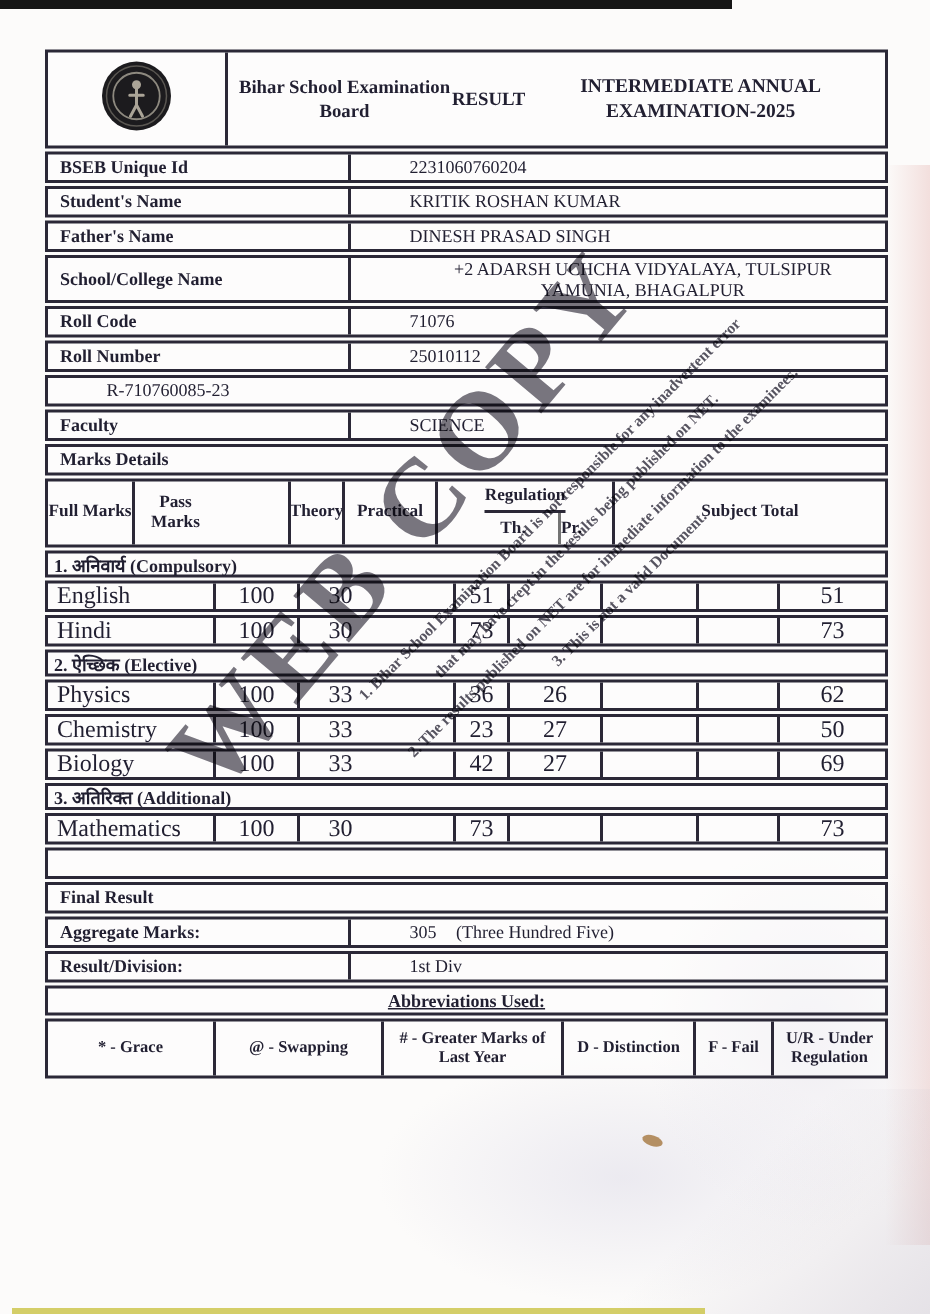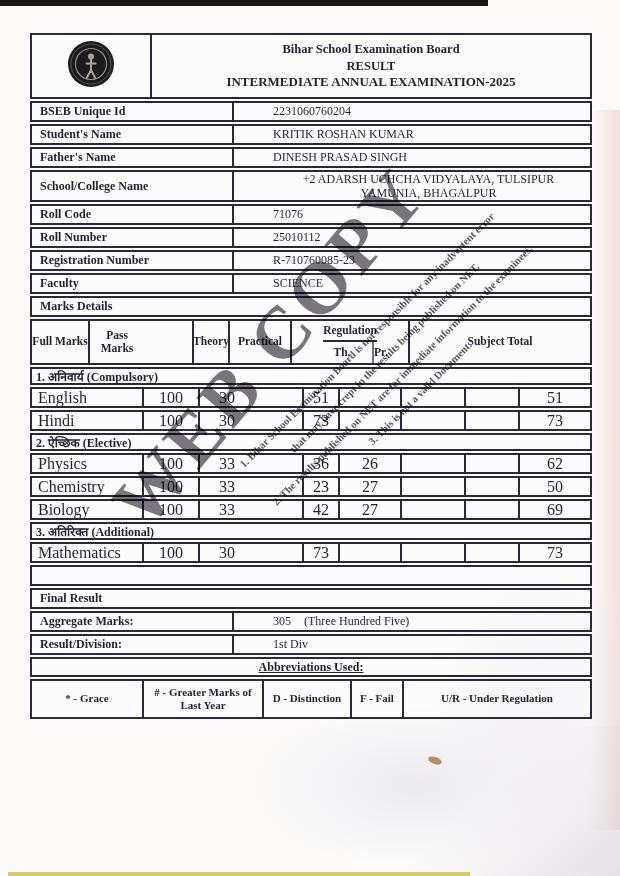--- a/index.html
+++ b/index.html
@@ -27,21 +27,21 @@
 
   
   .sheet { position:absolute; left:30px; top:33px; width:562px; z-index:3; }
   .row { display:flex; border:2px solid #2b2837; margin-bottom:2px; background:rgba(255,255,255,.35); }
   .cell { border-left:2px solid #2b2837; padding:1px 6px; overflow:hidden; }
   .cell:first-child { border-left:none; }
 
   
   .hdr { height:66px; align-items:stretch; }
   .logo-cell { width:118px; display:flex; align-items:center; justify-content:center; }
-  .title-cell { flex:1; display:flex; flex-direction:column; align-items:center; justify-content:center; text-align:center; }
+  .title-cell { flex:1; display:flex; flex-direction:row; align-items:center; justify-content:center; text-align:center; }
   .t1 { font-weight:bold; font-size:12.5px; line-height:1.3; }
   .t2 { font-weight:bold; font-size:12.5px; line-height:1.3; }
   .t3 { font-weight:bold; font-size:13px; line-height:1.3; }
 
   
   .info-row { height:21px; }
   .info-row.tall { height:32px; }
   .label-cell { width:200px; font-weight:bold; font-size:12px; display:flex; align-items:center; padding-left:8px; }
   .value-cell { flex:1; font-size:12px; display:flex; align-items:center; line-height:1.2;padding-left:39px; }
   .tall .value-cell { align-items:center;text-align:center; }
@@ -139,21 +139,20 @@
       </div>
       <div class="row info-row">
         <div class="cell label-cell">Roll Code</div>
         <div class="cell value-cell">71076</div>
       </div>
       <div class="row info-row">
         <div class="cell label-cell">Roll Number</div>
         <div class="cell value-cell">25010112</div>
       </div>
       <div class="row info-row">
-        <div class="cell label-cell">Registration Number</div>
         <div class="cell value-cell">R-710760085-23</div>
       </div>
       <div class="row info-row">
         <div class="cell label-cell">Faculty</div>
         <div class="cell value-cell">SCIENCE</div>
       </div>
     </div>
 
   <div class="row full-row">Marks Details</div>
 
@@ -251,20 +250,21 @@
   <div class="row info-row">
     <div class="cell label-cell">Result/Division:</div>
     <div class="cell value-cell">1st Div</div>
   </div>
 
   <div class="row abbrev-title">
     <span>Abbreviations Used:</span>
   </div>
   <div class="row abbrev-row" id="abbrev-row">
       <div class="cell a0">* - Grace</div>
+      <div class="cell a1">@ - Swapping</div>
       <div class="cell a2"># - Greater Marks of Last Year</div>
       <div class="cell a3">D - Distinction</div>
       <div class="cell a4">F - Fail</div>
       <div class="cell a5">U/R - Under Regulation</div>
     </div>
 
 </div>
 
 <div class="wm-copy">WEB COPY</div>
 <div class="wm-disc">

